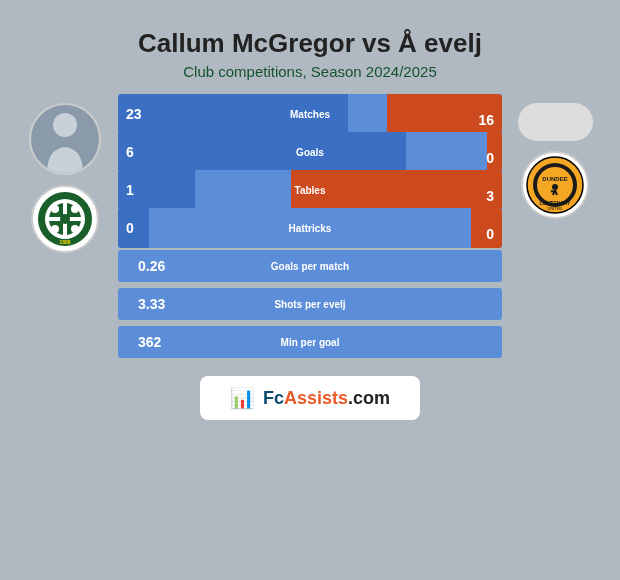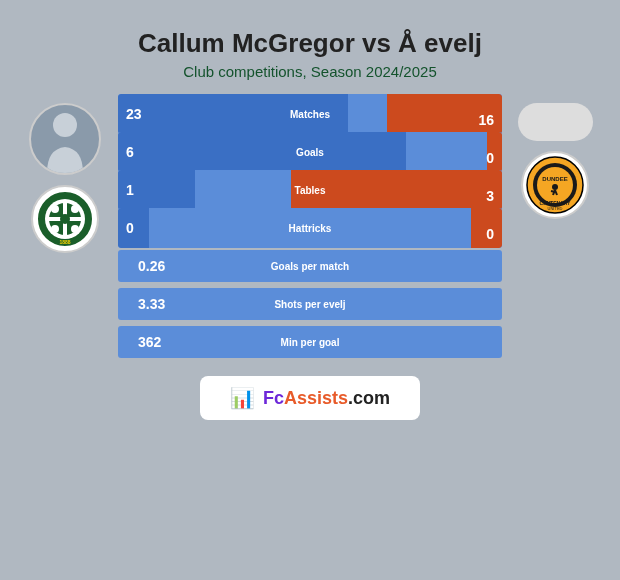--- a/index.html
+++ b/index.html
@@ -377,16 +377,16 @@
           <text x="30" y="50" text-anchor="middle" font-size="5" fill="#1a1a1a" font-family="Arial" font-weight="bold">CENTENARY</text>
 
           <text x="30" y="55" text-anchor="middle" font-size="4" fill="#1a1a1a" font-family="Arial">UNITED</text>
         </svg>
       </div>
     </div>
   </div>
 
   <div class="fctables-banner">
     <span class="fctables-icon">📊</span>
-    <span class="fctables-text"><span style="color:#6d28d9;">Fc</span><span style="color:#e85b2a;">Assists</span>.com</span>
+    <span class="fctables-text"><span style="color:#0c4a6e;">Fc</span><span style="color:#e85b2a;">Assists</span>.com</span>
   </div>
 
 </div>
 
 </body></html>

